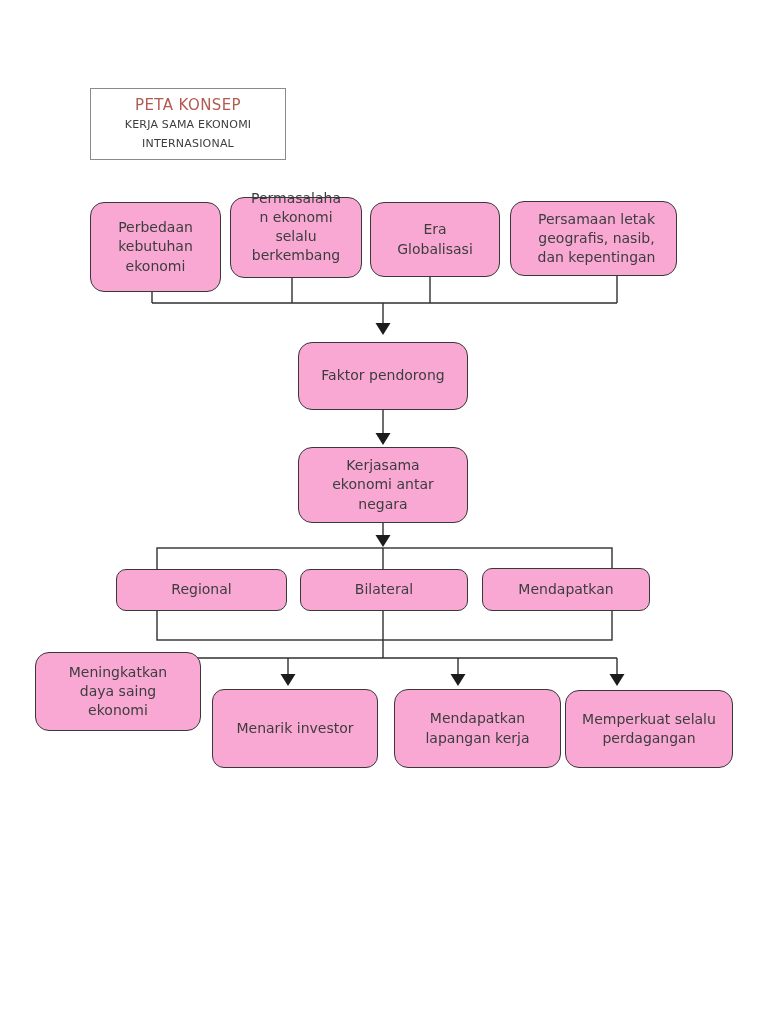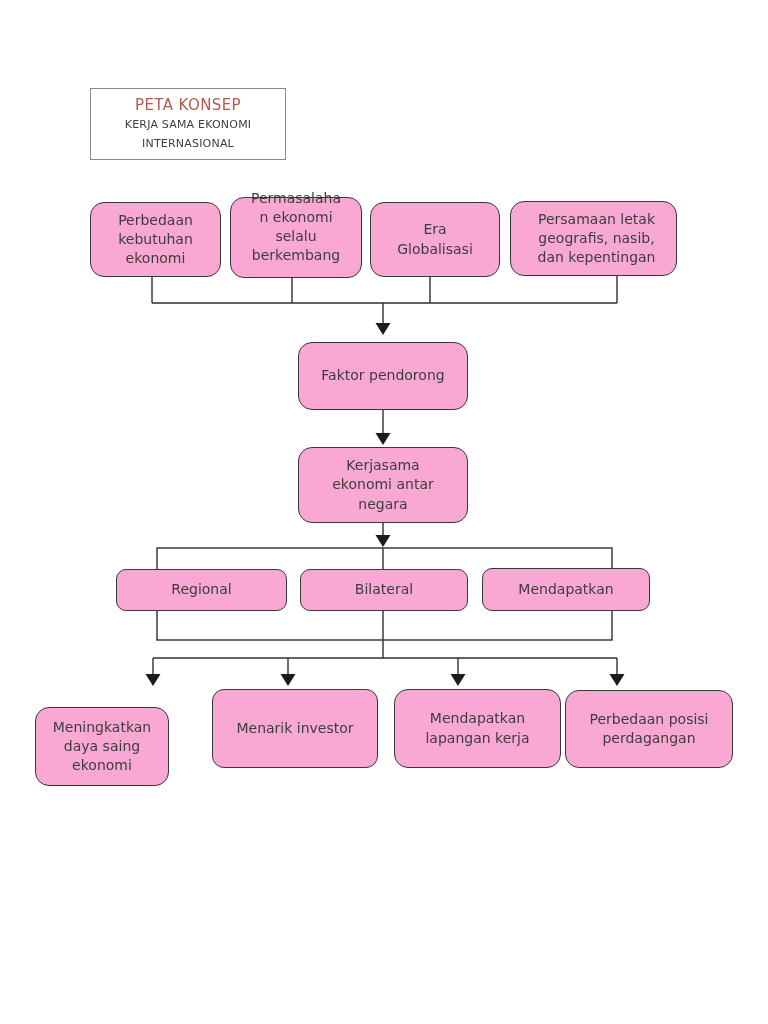--- a/index.html
+++ b/index.html
@@ -91,21 +91,21 @@
       <polygon points="609.5,674 624.5,674 617,686"></polygon>
     </g>
   </svg>
 
   <div class="title-box" style="left:90px;top:88px;width:196px;height:72px;">
     <div class="title-heading">PETA KONSEP</div>
     <div class="title-sub">KERJA SAMA EKONOMI
 INTERNASIONAL</div>
   </div>
 
-  <div class="node" style="left:90px;top:202px;width:131px;height:75px;justify-content:flex-end;">
+  <div class="node" style="left:90px;top:202px;width:131px;height:90px;justify-content:flex-end;">
     <span class="lbl">Perbedaan
 kebutuhan
 ekonomi</span>
   </div>
   <div class="node align-top" style="left:230px;top:197px;width:132px;height:81px;">
     <span class="lbl">Permasalaha
 n ekonomi
 selalu
 berkembang</span>
   </div>
@@ -131,30 +131,30 @@
   <div class="node small" style="left:116px;top:569px;width:171px;height:42px;">
     <span class="lbl">Regional</span>
   </div>
   <div class="node small" style="left:300px;top:569px;width:168px;height:42px;">
     <span class="lbl">Bilateral</span>
   </div>
   <div class="node small" style="left:482px;top:568px;width:168px;height:43px;">
     <span class="lbl">Mendapatkan</span>
   </div>
 
-  <div class="node" style="left:35px;top:707px;width:134px;height:79px;">
+  <div class="node" style="left:35px;top:652px;width:166px;height:79px;">
     <span class="lbl">Meningkatkan
 daya saing
 ekonomi</span>
   </div>
   <div class="node" style="left:212px;top:689px;width:166px;height:79px;border-radius:12px;">
     <span class="lbl">Menarik investor</span>
   </div>
   <div class="node" style="left:394px;top:689px;width:167px;height:79px;">
     <span class="lbl">Mendapatkan
 lapangan kerja</span>
   </div>
   <div class="node" style="left:565px;top:690px;width:168px;height:78px;">
-    <span class="lbl">Perbedaan posisi
+    <span class="lbl">Memperkuat selalu
 perdagangan</span>
   </div>
 
 </div>
 
 </body></html>

